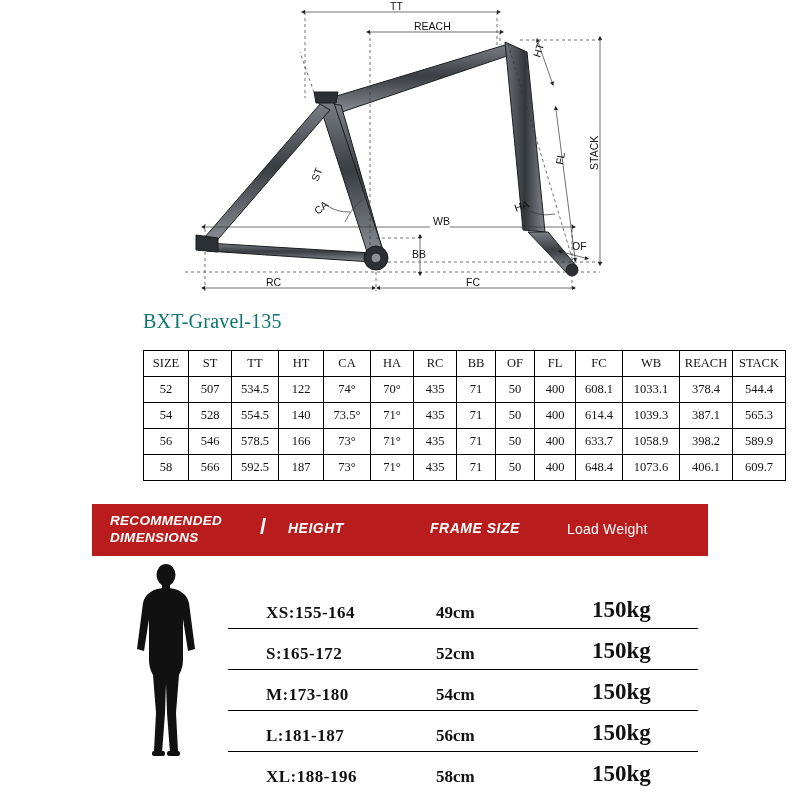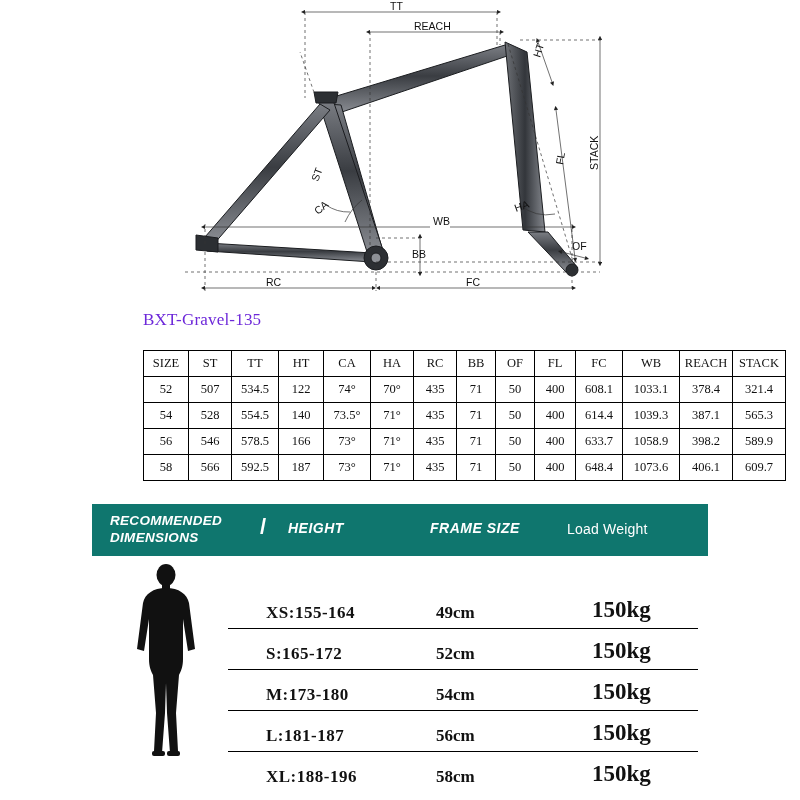--- a/index.html
+++ b/index.html
@@ -26,24 +26,24 @@
   }
   #geometry-diagram svg {
     display: block;
   }
 
   
   #model-title {
     position: absolute;
     left: 143px;
     top: 310px;
-    font-size: 17px;
+    font-size: 20px;
     font-family: "Liberation Serif", serif;
     letter-spacing: 0.2px;
-    color: #6d28d9;
+    color: #0f766e;
   }
 
   
   #geometry-table {
     position: absolute;
     left: 143px;
     top: 338px;
     border-collapse: collapse;
     font-family: "Liberation Serif", serif;
     font-size: 12.5px;
@@ -74,21 +74,21 @@
   #geometry-table .c-reach { width: 48px; }
   #geometry-table .c-stack { width: 48px; }
 
   
   #rec-banner {
     position: absolute;
     left: 92px;
     top: 504px;
     width: 616px;
     height: 52px;
-    background: #0f766e;
+    background: #b91c1c;
     color: #fff;
   }
   #rec-banner .rec-title {
     position: absolute;
     left: 18px;
     top: 8px;
     width: 145px;
     font-style: italic;
     font-weight: bold;
     font-size: 13.5px;
@@ -323,21 +323,21 @@
       <td>122</td>
       <td>74°</td>
       <td>70°</td>
       <td>435</td>
       <td>71</td>
       <td>50</td>
       <td>400</td>
       <td>608.1</td>
       <td>1033.1</td>
       <td>378.4</td>
-      <td>321.4</td>
+      <td>544.4</td>
     </tr>
     <tr>
       <td>54</td>
       <td>528</td>
       <td>554.5</td>
       <td>140</td>
       <td>73.5°</td>
       <td>71°</td>
       <td>435</td>
       <td>71</td>

